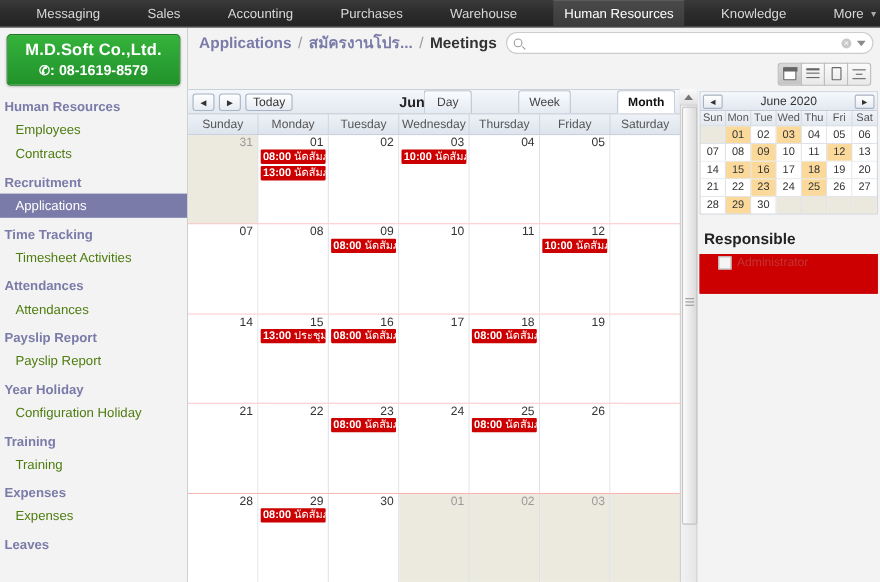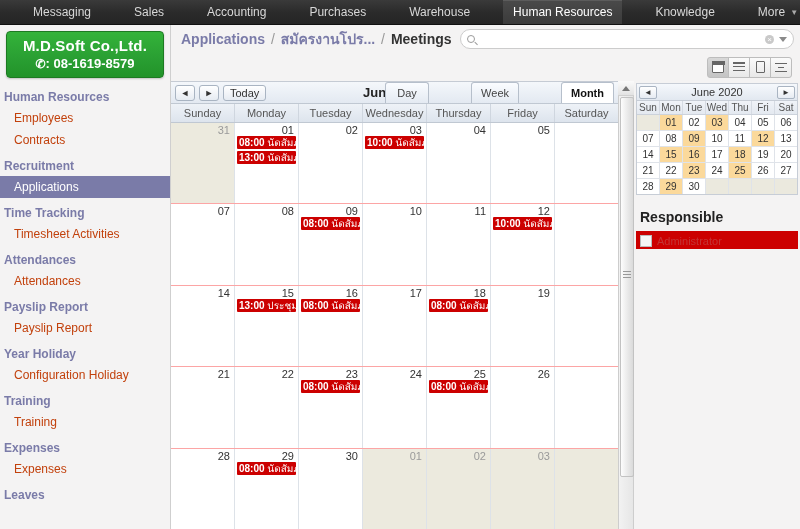--- a/index.html
+++ b/index.html
@@ -120,21 +120,21 @@
   .logo .phone-glyph { font-size: 12px; }
   .sb-group {
     color: #7a7ba8;
     font-weight: bold;
     font-size: 12px;
     padding: 8px 0 3px 4px;
   }
   .sb-item {
     padding: 4px 0 4px 14px;
     font-size: 12px;
-    color: #c2410c;
+    color: #4d7c0f;
     cursor: pointer;
     white-space: nowrap;
     overflow: hidden;
   }
   .sb-item.active {
     background: #7a7ba8;
     color: #fff;
   }
 
   
@@ -330,21 +330,21 @@
     flex:1 1 0; text-align:center; font-size:10px; color:#333;
     padding:2px 0; border-right:1px solid #dfe3e9; cursor:pointer; background:#fff;
   }
   .mc-row div:last-child { border-right:none; }
   .mc-row div.has-ev { background:#fbd99b; }
   .mc-row div.pad { background:#ebe9de; color:transparent; }
 
   .resp-title { font-size:14px; font-weight:bold; color:#222; margin:14px 0 6px 4px; }
   .resp-item {
     background:#cc0000; border:2px solid #cc0000;
-    height:18px; display:flex; align-items:flex-end; padding:0 2px;
+    height:36px; display:flex; align-items:flex-start; padding:0 15px;
     cursor:pointer;
   }
   .resp-item .cb {
     width:12px;height:12px;background:#f5f5f5;border:1px solid #bbb;flex:0 0 auto;
   }
   .resp-item .nm {
     color:#c43434; font-size:11px; margin-left:5px;
     white-space:nowrap; overflow:hidden;
   }
 </style>

